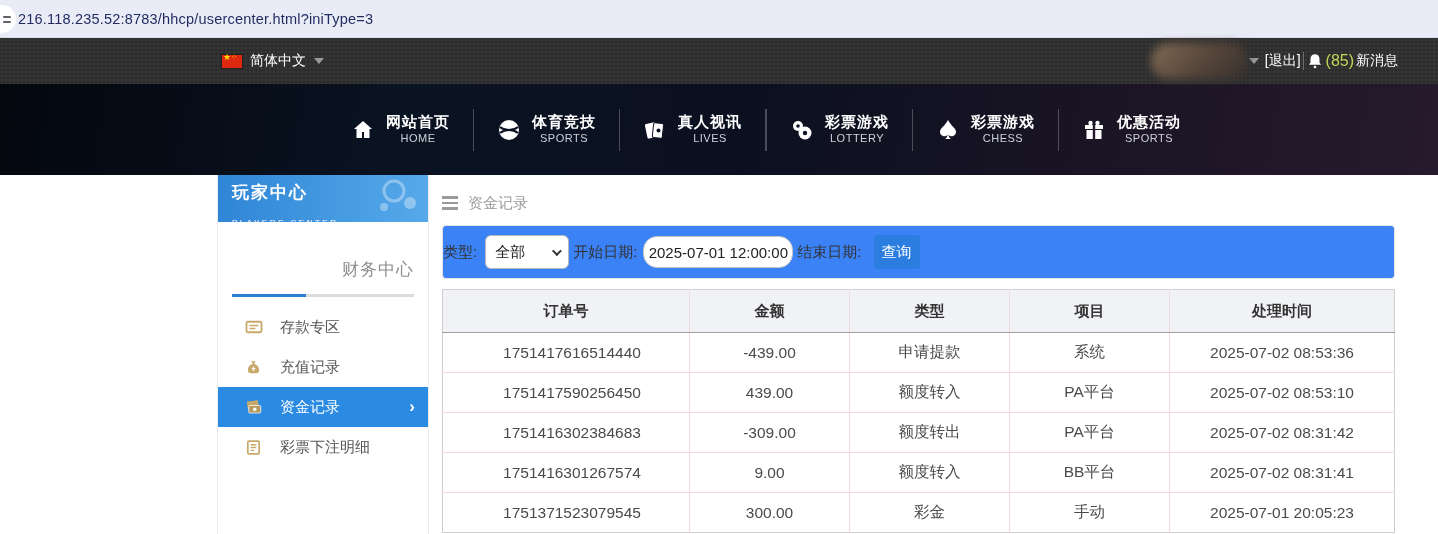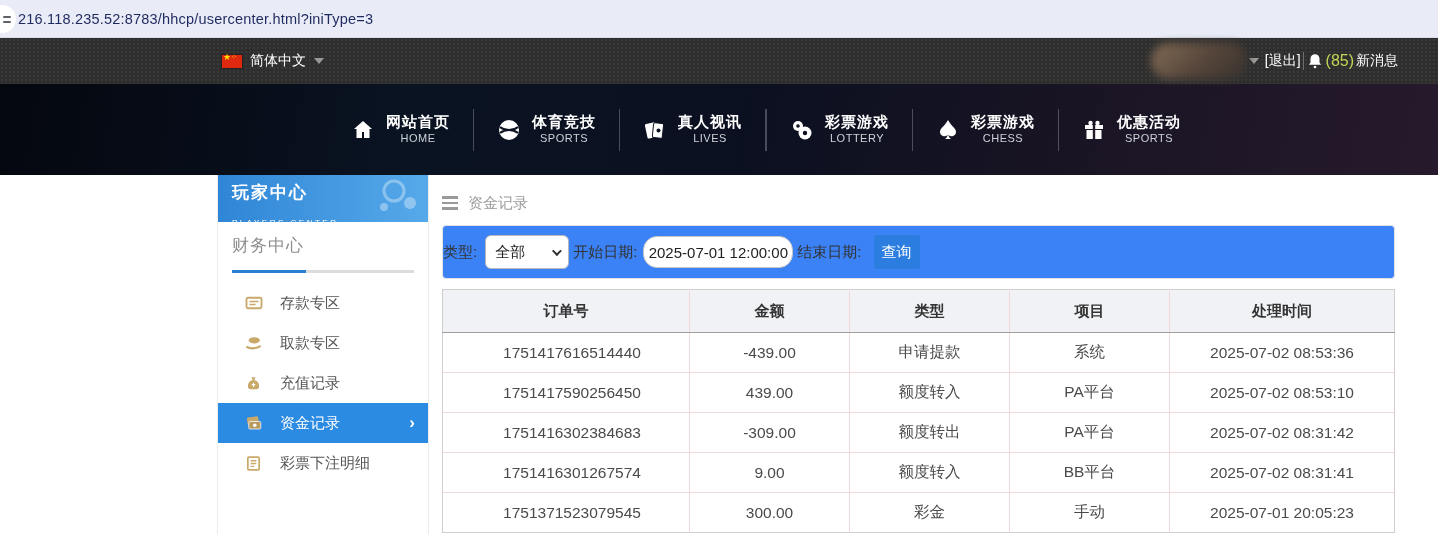--- a/index.html
+++ b/index.html
@@ -49,21 +49,21 @@
   
   .page { display:flex; margin-left:217px; height:359px; overflow:hidden; align-items:flex-start; }
 
   
   .sidebar { width:213px; border-left:1px solid #ececec; border-right:1px solid #ececec; height:100%; background:#fff; }
   .sidebar-header { height:47px; background:linear-gradient(90deg,#2f86d6,#56a9e9);
     color:#fff; padding:6px 0 0 14px; position:relative; overflow:hidden; }
   .sidebar-title { font-size:17px; font-weight:bold; letter-spacing:2px; }
   .sidebar-sub { font-size:8px; letter-spacing:2.5px; margin-top:14px; }
   .sidebar-header svg { position:absolute; right:6px; top:2px; opacity:.35; }
-  .side-section { padding:12px 14px 0 14px; }
+  .side-section { padding:36px 14px 0 14px;text-align:right; }
   .side-section-label { color:#8d8d8d; font-size:17px; letter-spacing:1px; }
   .side-rule { margin-top:13px; height:3px; background:#dcdcdc; position:relative; }
   .side-rule::before { content:""; position:absolute; left:0; top:0; width:74px; height:3px; background:#2a7fd0; }
   .side-list { margin-top:10px; }
   .side-item { height:40px; display:flex; align-items:center; gap:17px; padding-left:26px;
     color:#555; font-size:15px; cursor:pointer; position:relative; }
   .side-item .ic { width:19px; height:19px; display:flex; align-items:center; justify-content:center; }
   .side-item.active { background:#2b8ae2; color:#fff; }
   .side-item.active .chev { position:absolute; right:13px; color:#fff; font-size:17px; font-weight:bold; }
 
@@ -248,29 +248,20 @@
       <div class="side-item">
         <span class="ic">
           <svg width="18" height="18" viewBox="0 0 24 24">
               <rect x="2" y="5" width="20" height="14" rx="2" fill="none" stroke="#c9a96a" stroke-width="2.4"></rect>
               <path d="M6 10h12M6 14h8" stroke="#c9a96a" stroke-width="2.2"></path>
             </svg>
         </span>
         <span>存款专区</span>
       </div>
 
-      <div class="side-item">
-        <span class="ic">
-          <svg width="19" height="19" viewBox="0 0 24 24">
-              <ellipse cx="13" cy="8" rx="7" ry="4" fill="#c9a96a"></ellipse>
-              <path d="M3 16c4 3 12 3 18-1" stroke="#c9a96a" stroke-width="2.6" fill="none"></path>
-            </svg>
-        </span>
-        <span>取款专区</span>
-      </div>
 
       <div class="side-item">
         <span class="ic">
           <svg width="17" height="17" viewBox="0 0 24 24">
               <path fill="#c9a96a" d="M9 3h6l-2 4c4 1 7 4 7 9a4 4 0 0 1-4 4H8a4 4 0 0 1-4-4c0-5 3-8 7-9z"></path>
               <path d="M12 11v6M9.5 13.5h5" stroke="#fff" stroke-width="1.6"></path>
             </svg>
         </span>
         <span>充值记录</span>
       </div>

